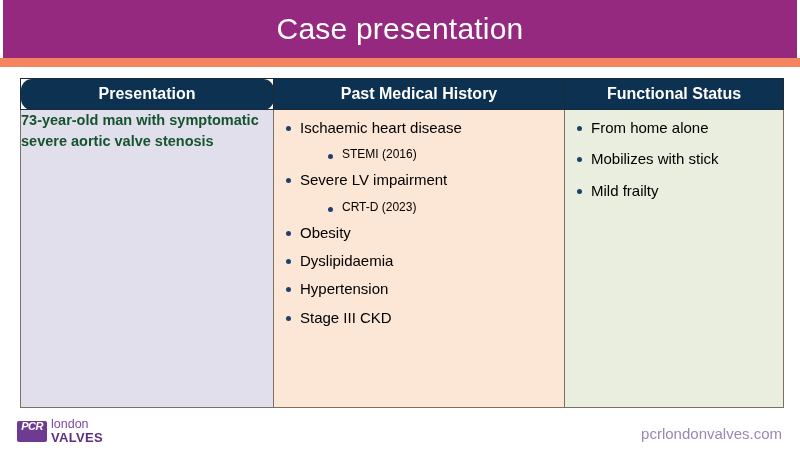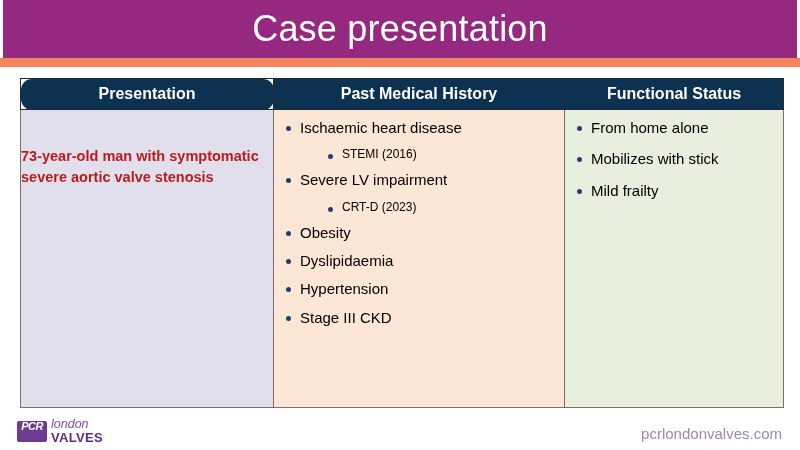--- a/index.html
+++ b/index.html
@@ -23,21 +23,21 @@
     width: 794px;
     height: 58px;
     background: #95287f;
     display: flex;
     align-items: center;
     justify-content: center;
     box-sizing: border-box;
   }
   #slide-title {
     color: #ffffff;
-    font-size: 36px;
+    font-size: 30px;
     font-weight: 400;
     letter-spacing: 0.2px;
     line-height: 1;
     white-space: nowrap;
   }
   #header-accent-bar {
     position: absolute;
     left: 0px;
     top: 58px;
     width: 800px;
@@ -86,23 +86,22 @@
   }
   td.cell-functional {
     background: #e9eede;
     vertical-align: middle;
     padding: 0 10px;
   }
 
   .presentation-text {
     font-size: 14.5px;
     font-weight: bold;
-    color: #b91c1c;
+    color: #14532d;
     line-height: 1.42;
-    margin-top: 36px;
   }
 
   
   ul.bullets {
     list-style: none;
     margin: 0;
     padding: 8px;
   }
   ul.bullets li {
     position: relative;
@@ -167,21 +166,20 @@
     letter-spacing: -0.5px;
     line-height: 1;
   }
   #pcr-wordmark {
     line-height: 1.0;
   }
   #pcr-london {
     display: block;
     color: #7d4aa6;
     font-size: 12.5px;
-    font-style: italic;
     font-weight: 400;
     line-height: 1.05;
   }
   #pcr-valves {
     display: block;
     color: #5c2d82;
     font-size: 13px;
     font-weight: bold;
     letter-spacing: 0.3px;
     line-height: 1.05;

